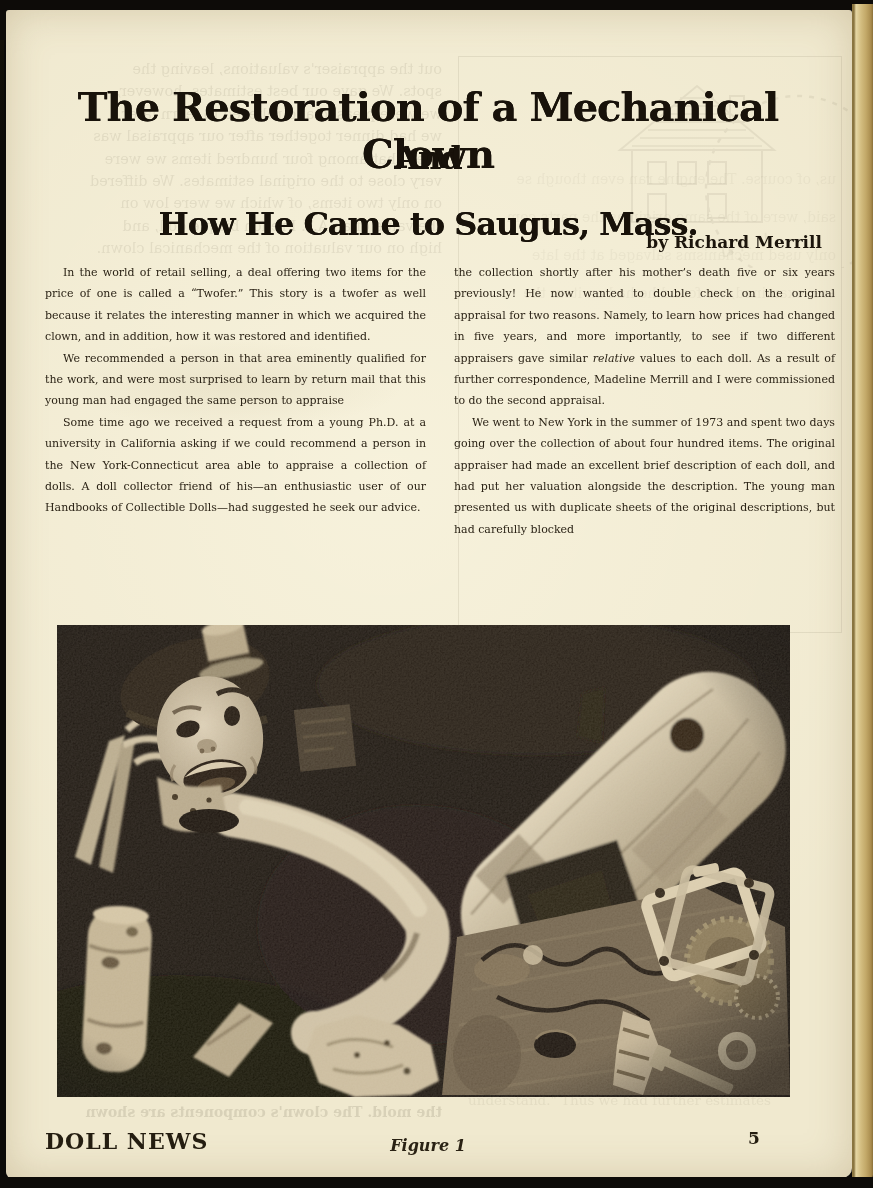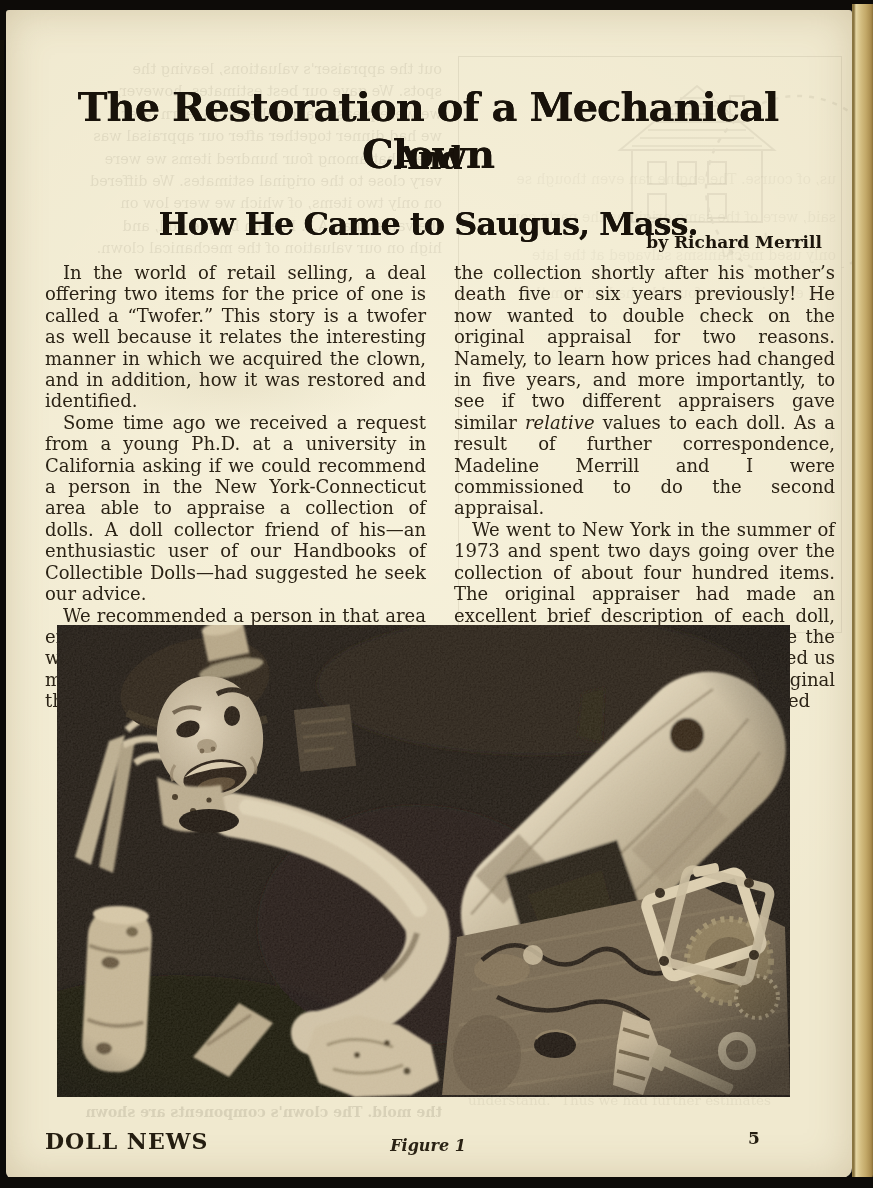--- a/index.html
+++ b/index.html
@@ -36,21 +36,21 @@
     text-shadow:0 0 .5px #18120a;
   }
   .t1{top:46px;font-size:40px;}
   .t2{top:108px;font-size:32px;}
   .t3{top:174px;font-size:32px;}
   .byline{position:absolute;left:28px;top:222px;width:788px;text-align:right;font-weight:bold;font-size:17px;color:#1c150c;}
   
   .columns{
     position:absolute;left:39px;top:252px;width:790px;
     display:flex;gap:28px;
-    color:#2b2316;font-size:18px;line-height:21.4px;text-align:justify;
+    color:#2b2316;font-size:11px;line-height:21.4px;text-align:justify;
   }
   .col{width:382px;}
   .col p{margin:0;}
   .col p.ind{text-indent:18px;}
   .col em{font-style:italic;}
   
   figure.photo{position:absolute;left:51px;top:615px;width:733px;height:472px;margin:0;background:#17110c;}
   figure.photo svg{display:block;}
   .caption{position:absolute;left:28px;top:1090px;width:788px;text-align:center;
     font-style:italic;font-weight:bold;font-size:16px;color:#2a2214;margin-top:36px;}
@@ -114,22 +114,22 @@
   </svg>
 
   <h1 class="title t1">The Restoration of a Mechanical Clown</h1>
   <h1 class="title t2">And</h1>
   <h1 class="title t3">How He Came to Saugus, Mass.</h1>
   <div class="byline">by Richard Merrill</div>
 
   <div class="columns">
     <div class="col">
       <p class="ind">In the world of retail selling, a deal offering two items for the price of one is called a “Twofer.” This story is a twofer as well because it relates the interesting manner in which we acquired the clown, and in addition, how it was restored and identified.</p>
+      <p class="ind">We recommended a person in that area eminently qualified for the work, and were most surprised to learn by return mail that this young man had engaged the same person to appraise</p>
       <p class="ind">Some time ago we received a request from a young Ph.D. at a university in California asking if we could recommend a person in the New York-Connecticut area able to appraise a collection of dolls. A doll collector friend of his—an enthusiastic user of our Handbooks of Collectible Dolls—had suggested he seek our advice.</p>
-      <p class="ind">We recommended a person in that area eminently qualified for the work, and were most surprised to learn by return mail that this young man had engaged the same person to appraise</p>
     </div>
     <div class="col">
       <p><span>the collection shortly after his mother’s death five or six years previously! He now wanted to double check on the original appraisal for two reasons. Namely, to learn how prices had changed in five years, and more importantly, to see if two different appraisers gave similar </span><em>relative</em><span> values to each doll. As a result of further correspondence, Madeline Merrill and I were commissioned to do the second appraisal.</span></p>
       <p class="ind">We went to New York in the summer of 1973 and spent two days going over the collection of about four hundred items. The original appraiser had made an excellent brief description of each doll, and had put her valuation alongside the description. The young man presented us with duplicate sheets of the original descriptions, but had carefully blocked</p>
     </div>
   </div>
 
   <figure class="photo">
     <svg width="733" height="472" viewBox="0 0 733 472">
       <defs>

